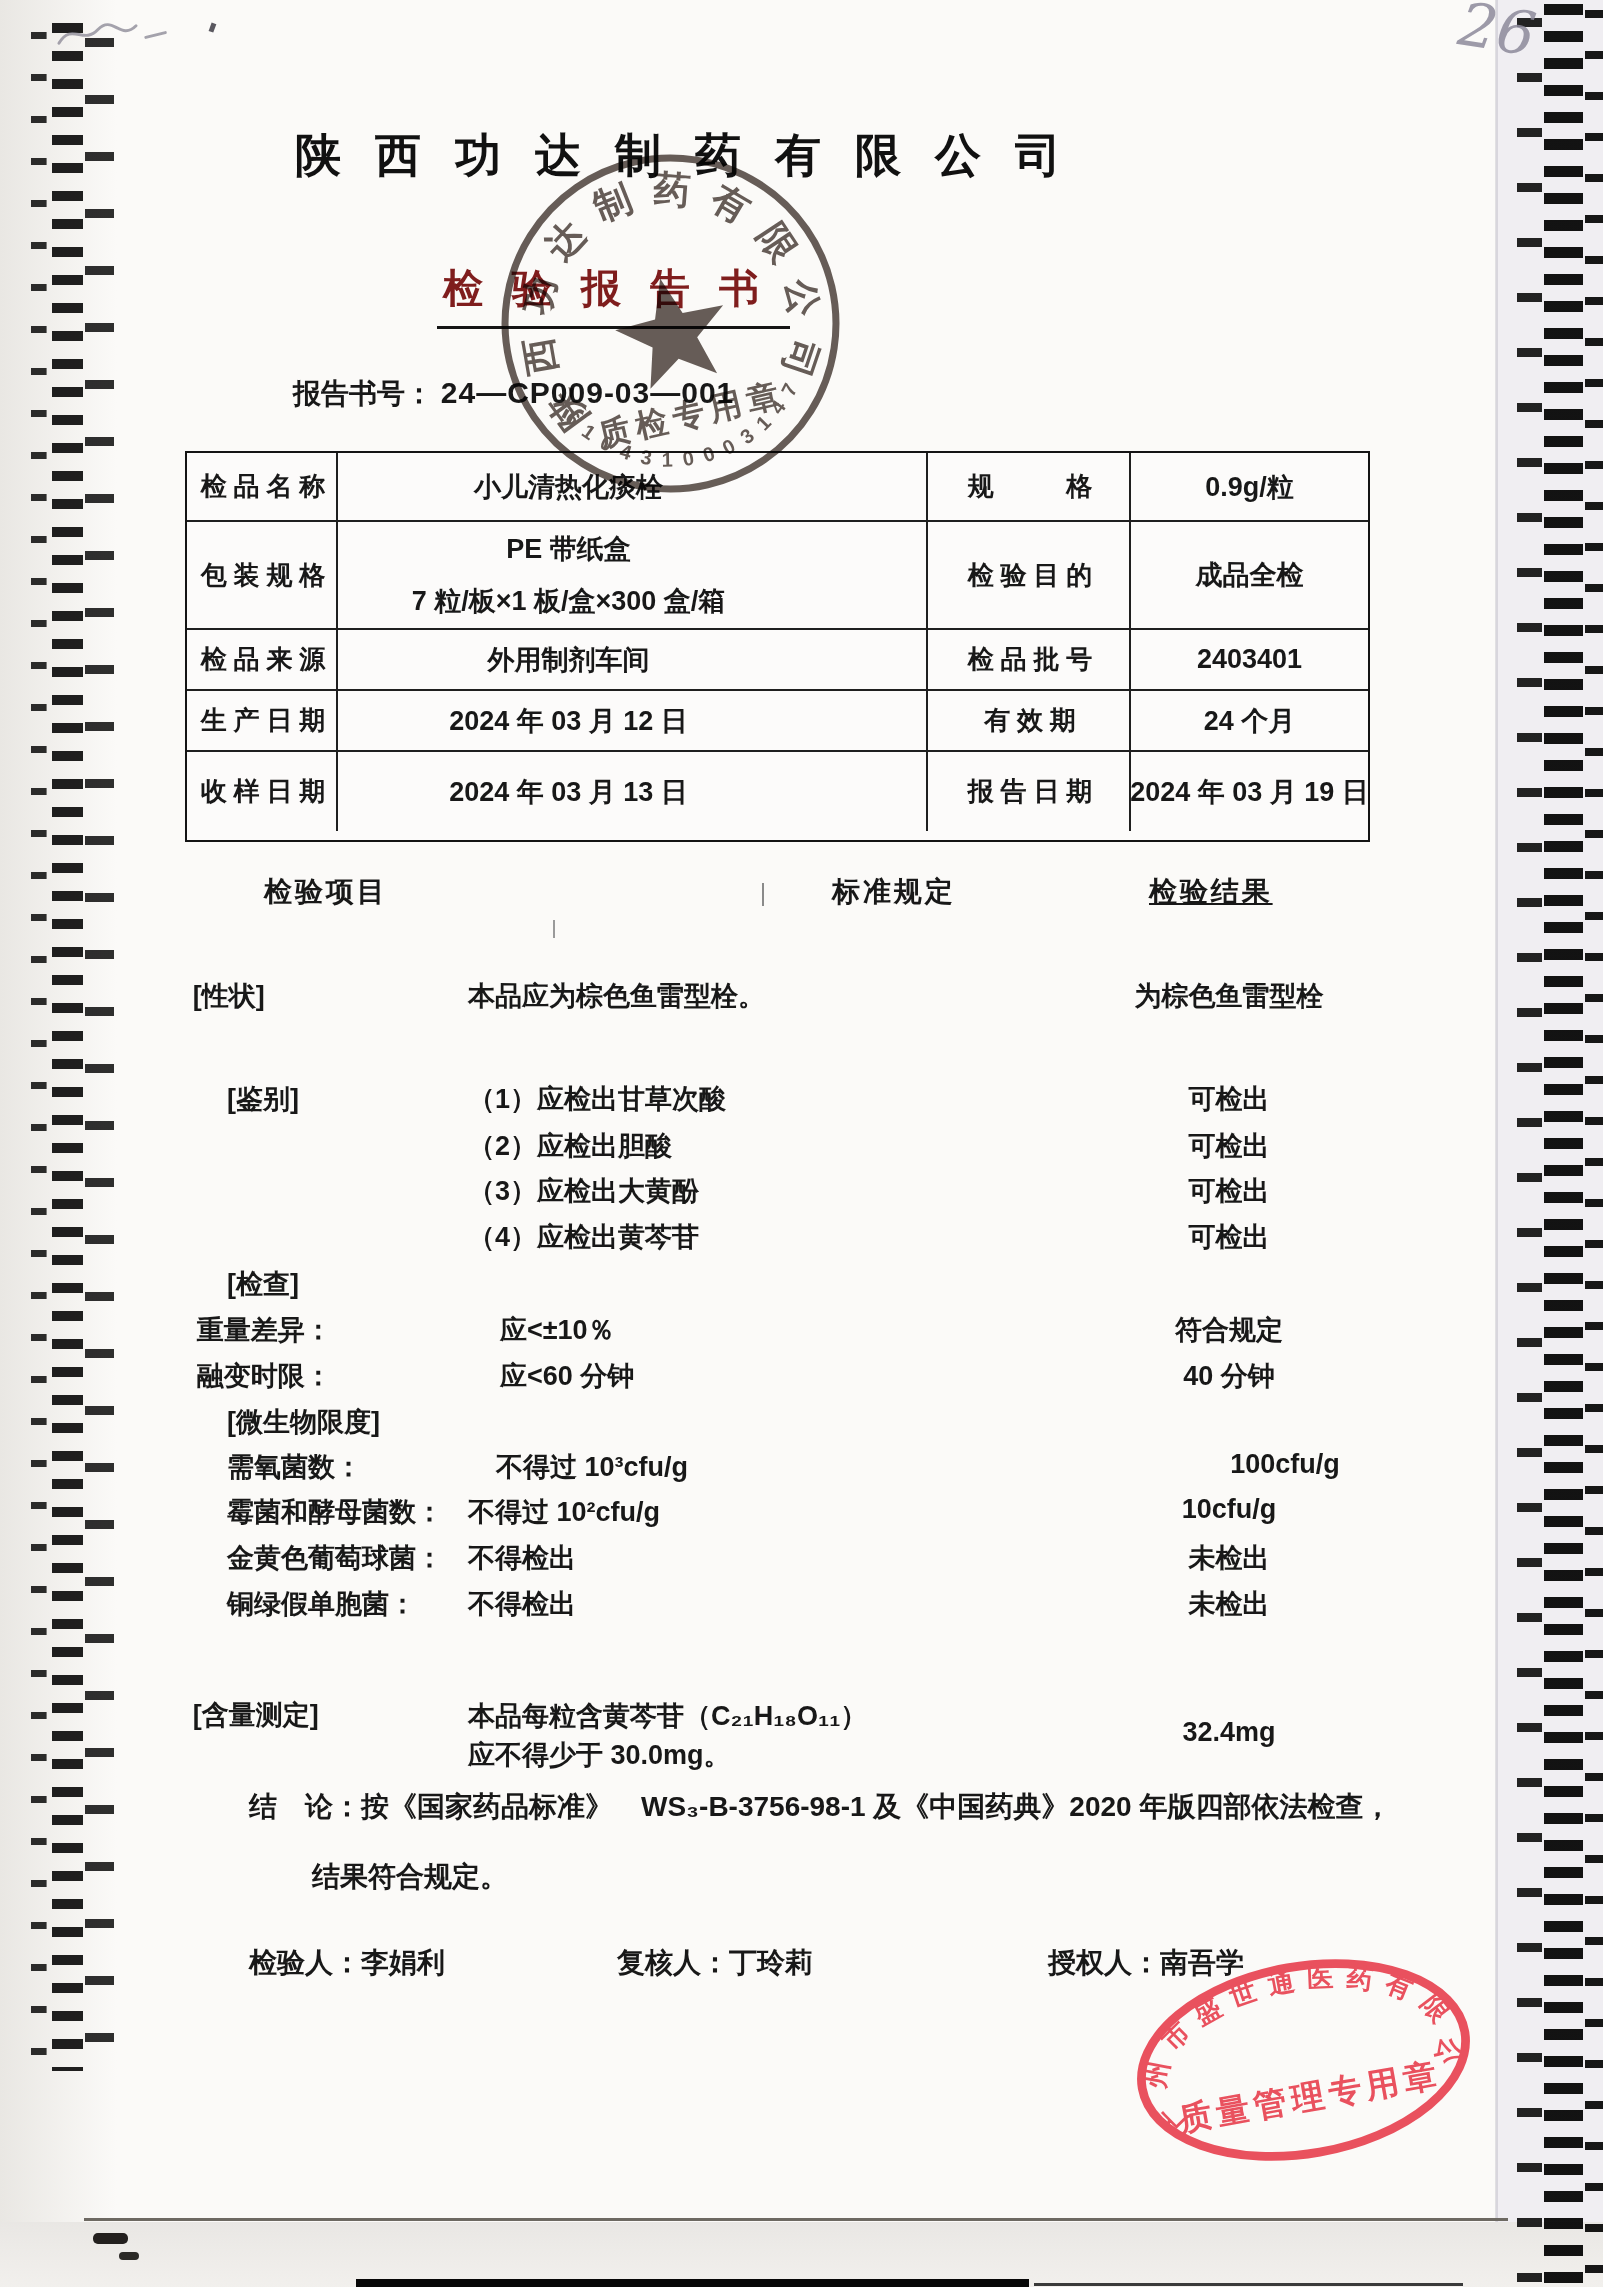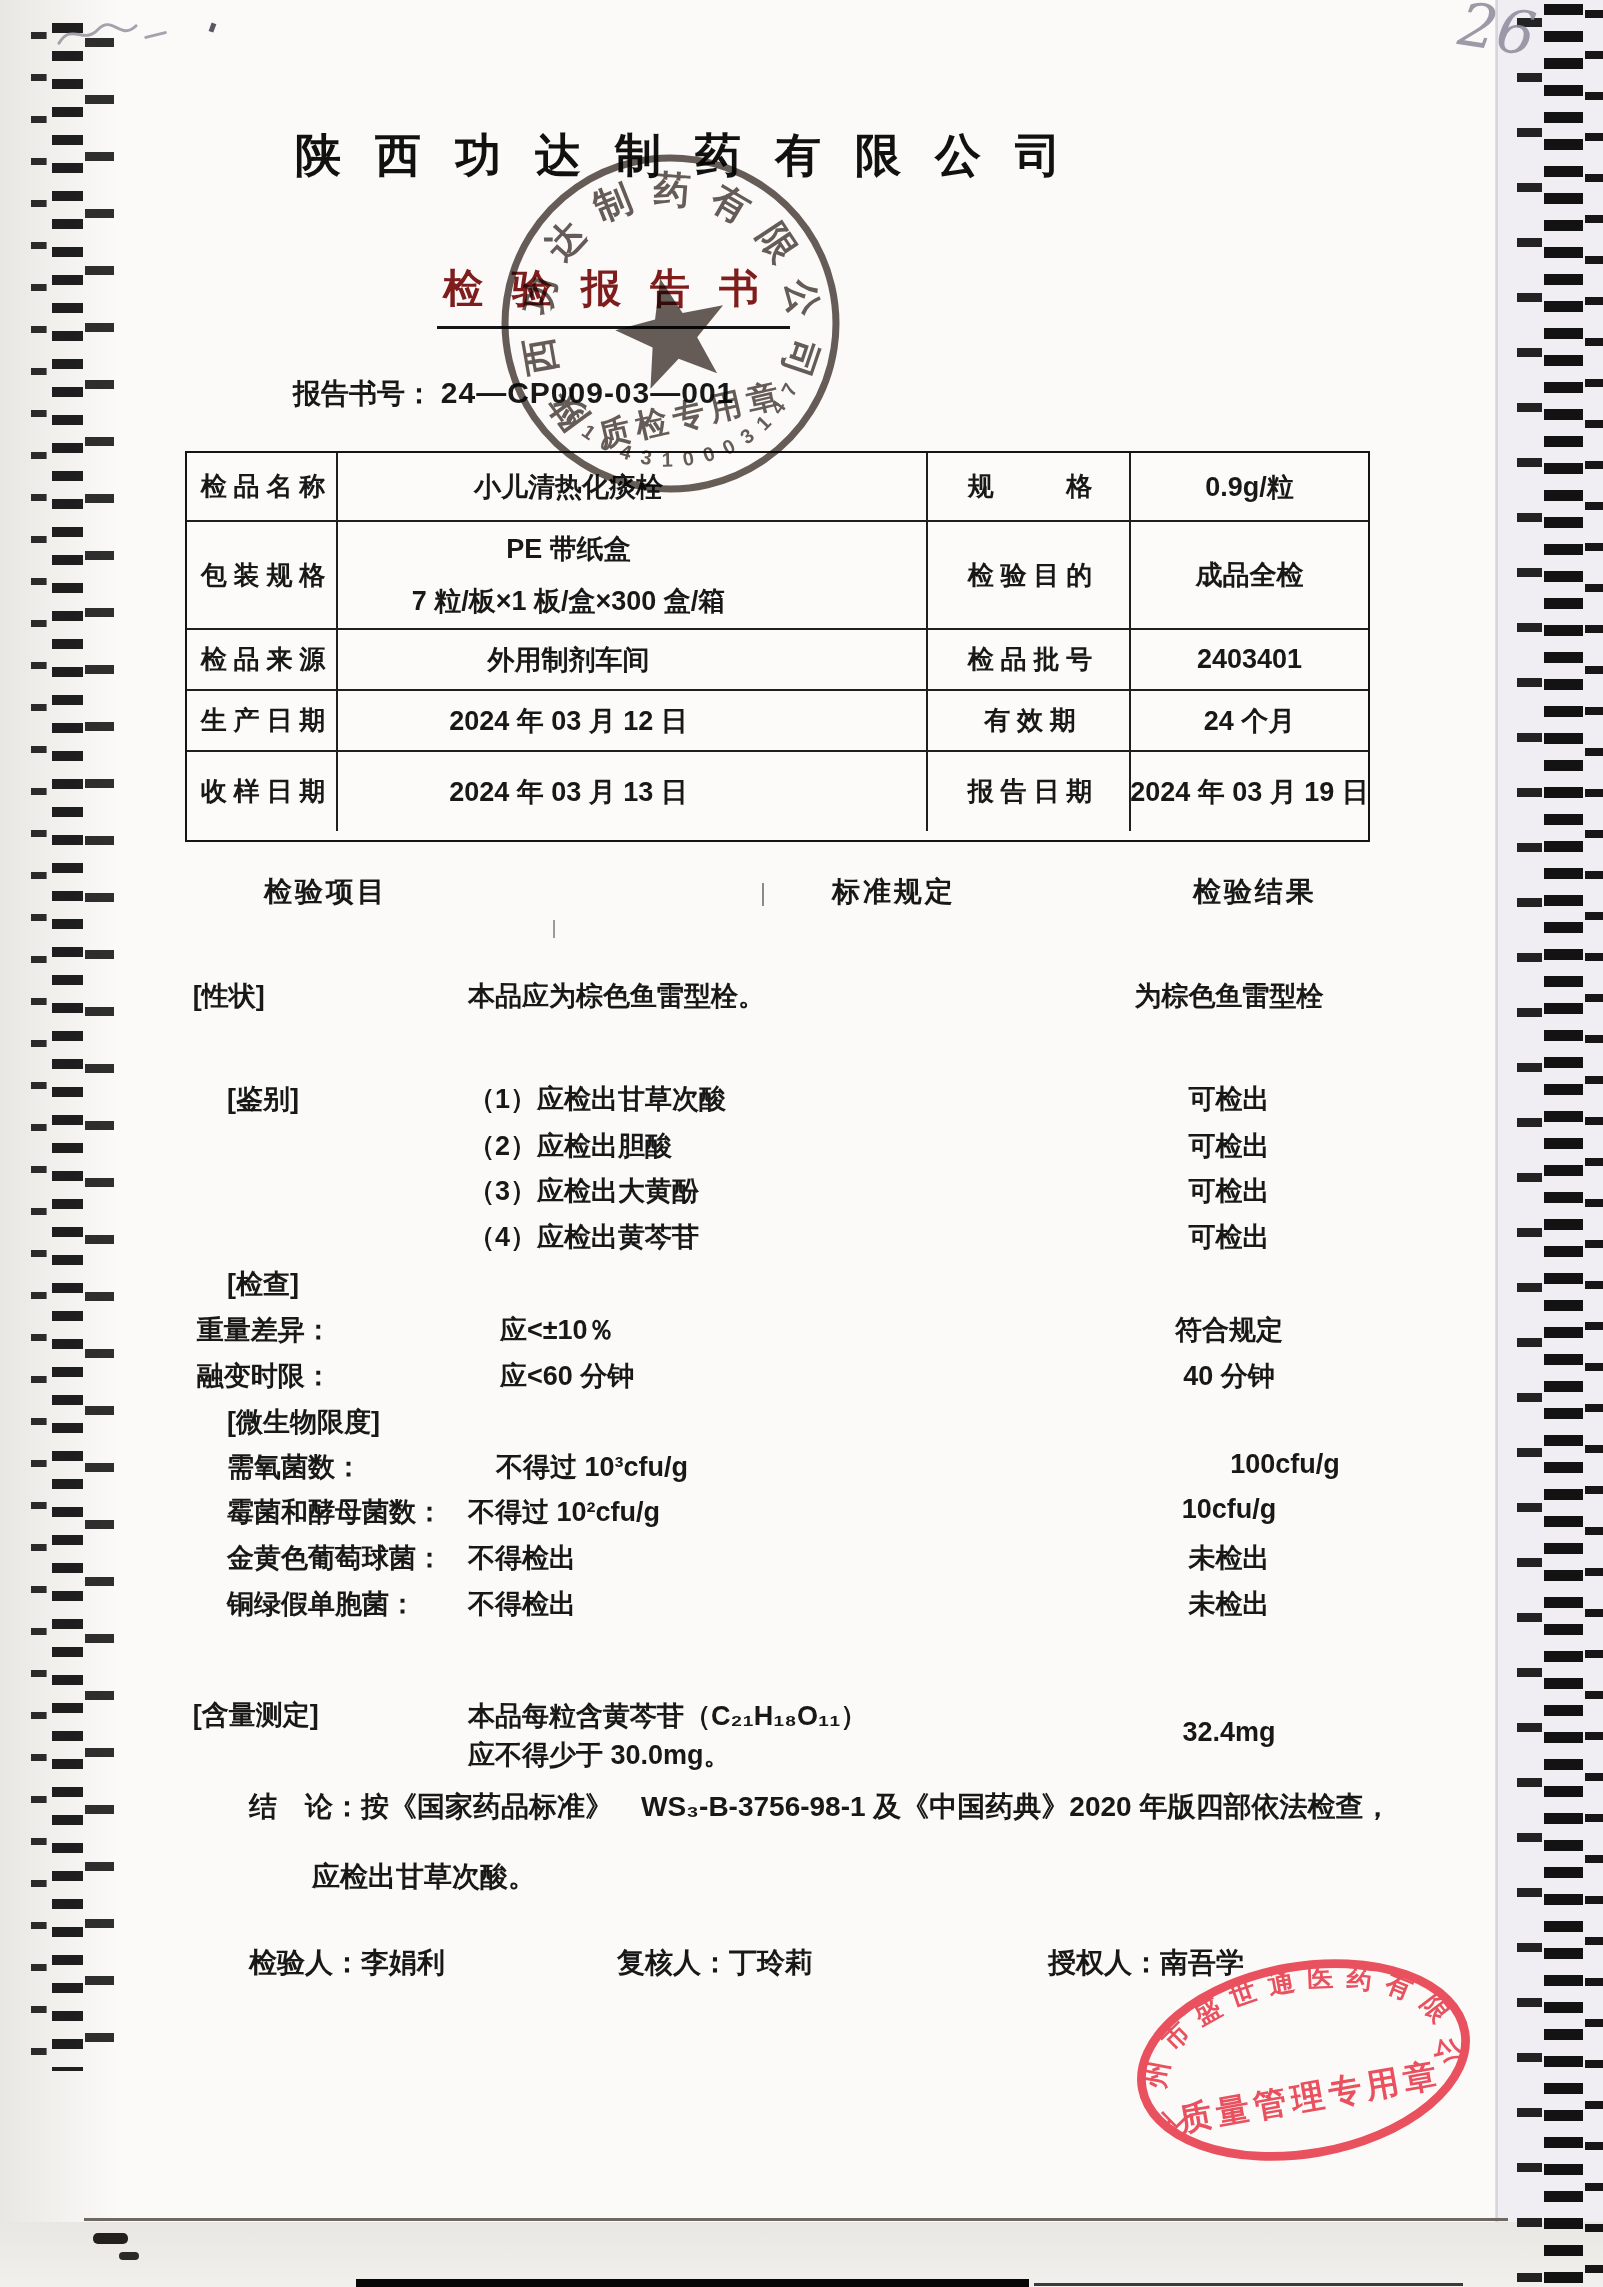--- a/index.html
+++ b/index.html
@@ -141,21 +141,21 @@
 
     <div class="cell lab last-row">收样日期</div>
     <div class="cell val c2 last-row">2024 年 03 月 13 日</div>
     <div class="cell lab last-row">报告日期</div>
     <div class="cell val last-col last-row">2024 年 03 月 19 日</div>
   </div>
 
   <div class="results">
     <div class="rhead" style="left:59px;">检验项目</div>
     <div class="rhead" style="left:627px;">标准规定</div>
-    <div class="rhead" style="left:988px;">检验结果</div>
+    <div class="rhead" style="left:944px;text-decoration:underline;">检验结果</div>
 
     <div class="rrow" style="top:105px;">
       <div class="ri">[性状]</div>
       <div class="rs">本品应为棕色鱼雷型栓。</div>
       <div class="rr">为棕色鱼雷型栓</div>
     </div>
     <div class="rrow" style="top:208px;">
       <div class="ri p43">[鉴别]</div>
       <div class="rs">（1）应检出甘草次酸</div>
       <div class="rr">可检出</div>
@@ -221,21 +221,21 @@
         <div>本品每粒含黄芩苷（C₂₁H₁₈O₁₁）</div>
         <div>应不得少于 30.0mg。</div>
       </div>
       <div class="rr mid">32.4mg</div>
     </div>
   </div>
 
   <div class="conclusion1">
     <span>结　论：</span><span>按《国家药品标准》　WS₃-B-3756-98-1 及《中国药典》2020 年版四部依法检查，</span>
   </div>
-  <div class="conclusion2">应检出甘草次酸。</div>
+  <div class="conclusion2">结果符合规定。</div>
 
   <div class="sig s1">
     <span>检验人：</span><span>李娟利</span>
   </div>
   <div class="sig s2">
     <span>复核人：</span><span>丁玲莉</span>
   </div>
   <div class="sig s3">
     <span>授权人：</span><span>南吾学</span>
   </div>

